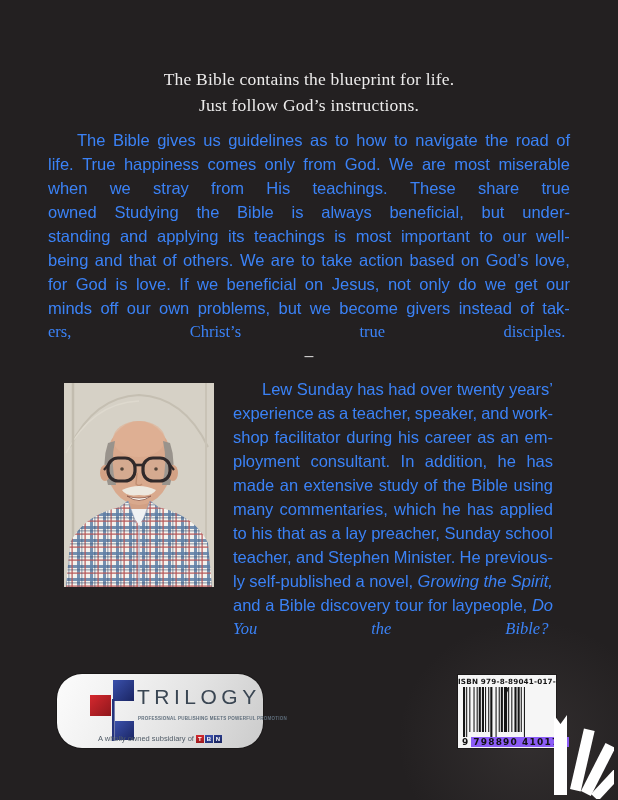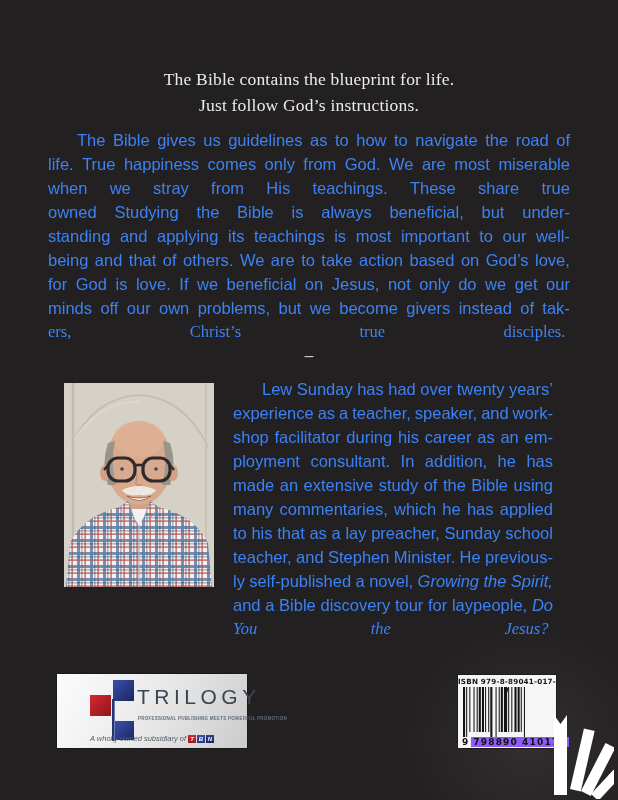--- a/index.html
+++ b/index.html
@@ -23,30 +23,30 @@
   .jline.first{padding-left:29px;}
   .jline.jlast{justify-content:space-between;font-family:Liberation Serif, serif;}
   .jline.jlast span{margin-right:4.6px;}
   #blurb{left:48px;top:128px;width:522px;}
   #divider{position:absolute;left:0;top:344px;width:618px;text-align:center;
     font-size:16px;line-height:24px;color:#cfcece;}
   #bio{left:233px;top:377px;width:320px;}
   
   #photo{position:absolute;left:64px;top:383px;width:150px;height:204px;}
   
-  #pub-box{position:absolute;left:57px;top:674px;width:190px;height:74px;
+  #pub-box{position:absolute;left:57px;top:674px;width:206px;height:74px;
     background:linear-gradient(118deg,#fcfcfc 0%,#efefef 35%,#e3e3e3 60%,#cbcbcb 100%);
-    box-shadow:0 0 0 1px rgba(0,0,0,0.25);}
+    box-shadow:0 0 0 1px rgba(0,0,0,0.25);border-radius:25px;}
   #pub-mark{position:absolute;left:31px;top:5px;width:48px;height:64px;}
   #pub-name{position:absolute;left:80px;top:11px;font-size:21px;font-weight:100;
     letter-spacing:4.5px;color:#3a4653;font-family:"Liberation Sans",sans-serif;}
   #pub-tagline{position:absolute;left:81px;top:42px;font-size:4.5px;letter-spacing:.25px;
     color:#5e6d7b;white-space:nowrap;font-weight:600;}
   #pub-sub{position:absolute;left:0;bottom:5px;width:100%;display:flex;
-    justify-content:center;align-items:flex-end;gap:2px;font-size:7.5px;color:#515c67;font-weight:500;font-style:italic;}
+    justify-content:center;align-items:flex-end;gap:2px;font-size:7.5px;color:#515c67;font-weight:500;}
   #tbn{display:inline-flex;gap:1px;}
   #tbn span{display:inline-block;width:8px;height:8px;line-height:8px;text-align:center;
     color:#fff;font-size:6px;font-weight:bold;}
   #tbn .t{background:linear-gradient(180deg,#d3282e,#9b1a1f);}
   #tbn .b{background:linear-gradient(180deg,#3a50ab,#24347e);}
   #tbn .n{background:linear-gradient(180deg,#2b3c8c,#1a2560);}
   
   #bc-box{position:absolute;left:458px;top:675px;width:98px;height:73px;background:#f6f6f6;
     box-shadow:0 0 0 1px rgba(0,0,0,0.3);}
   #bc-isbn{position:absolute;top:2px;left:0;width:100%;text-align:center;
@@ -330,21 +330,21 @@
         <span>Bible</span>
         <span>discovery</span>
         <span>tour</span>
         <span>for</span>
         <span>laypeople,</span>
         <span class="it">Do</span>
       </div>
       <div class="jline jlast">
         <span class="it">You</span>
         <span class="it">the</span>
-        <span class="it">Jesus?</span>
+        <span class="it">Bible?</span>
       </div>
     </div>
 
   <div id="pub-box">
     <svg id="pub-mark" viewBox="0 0 48 64">
       <defs>
         <linearGradient id="gradR" x1="0" y1="0" x2="1" y2="1">
           <stop offset="0" stop-color="#d5282e"></stop>
             <stop offset="1" stop-color="#8f171c"></stop>
         </linearGradient>

